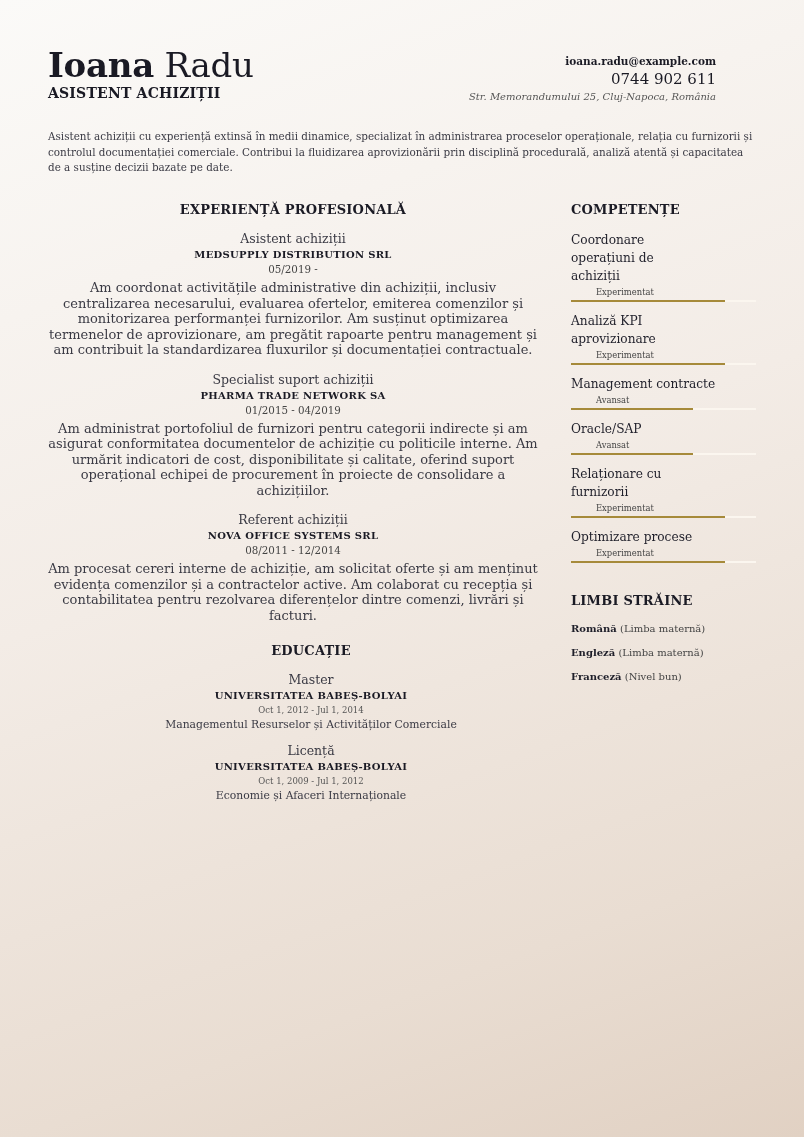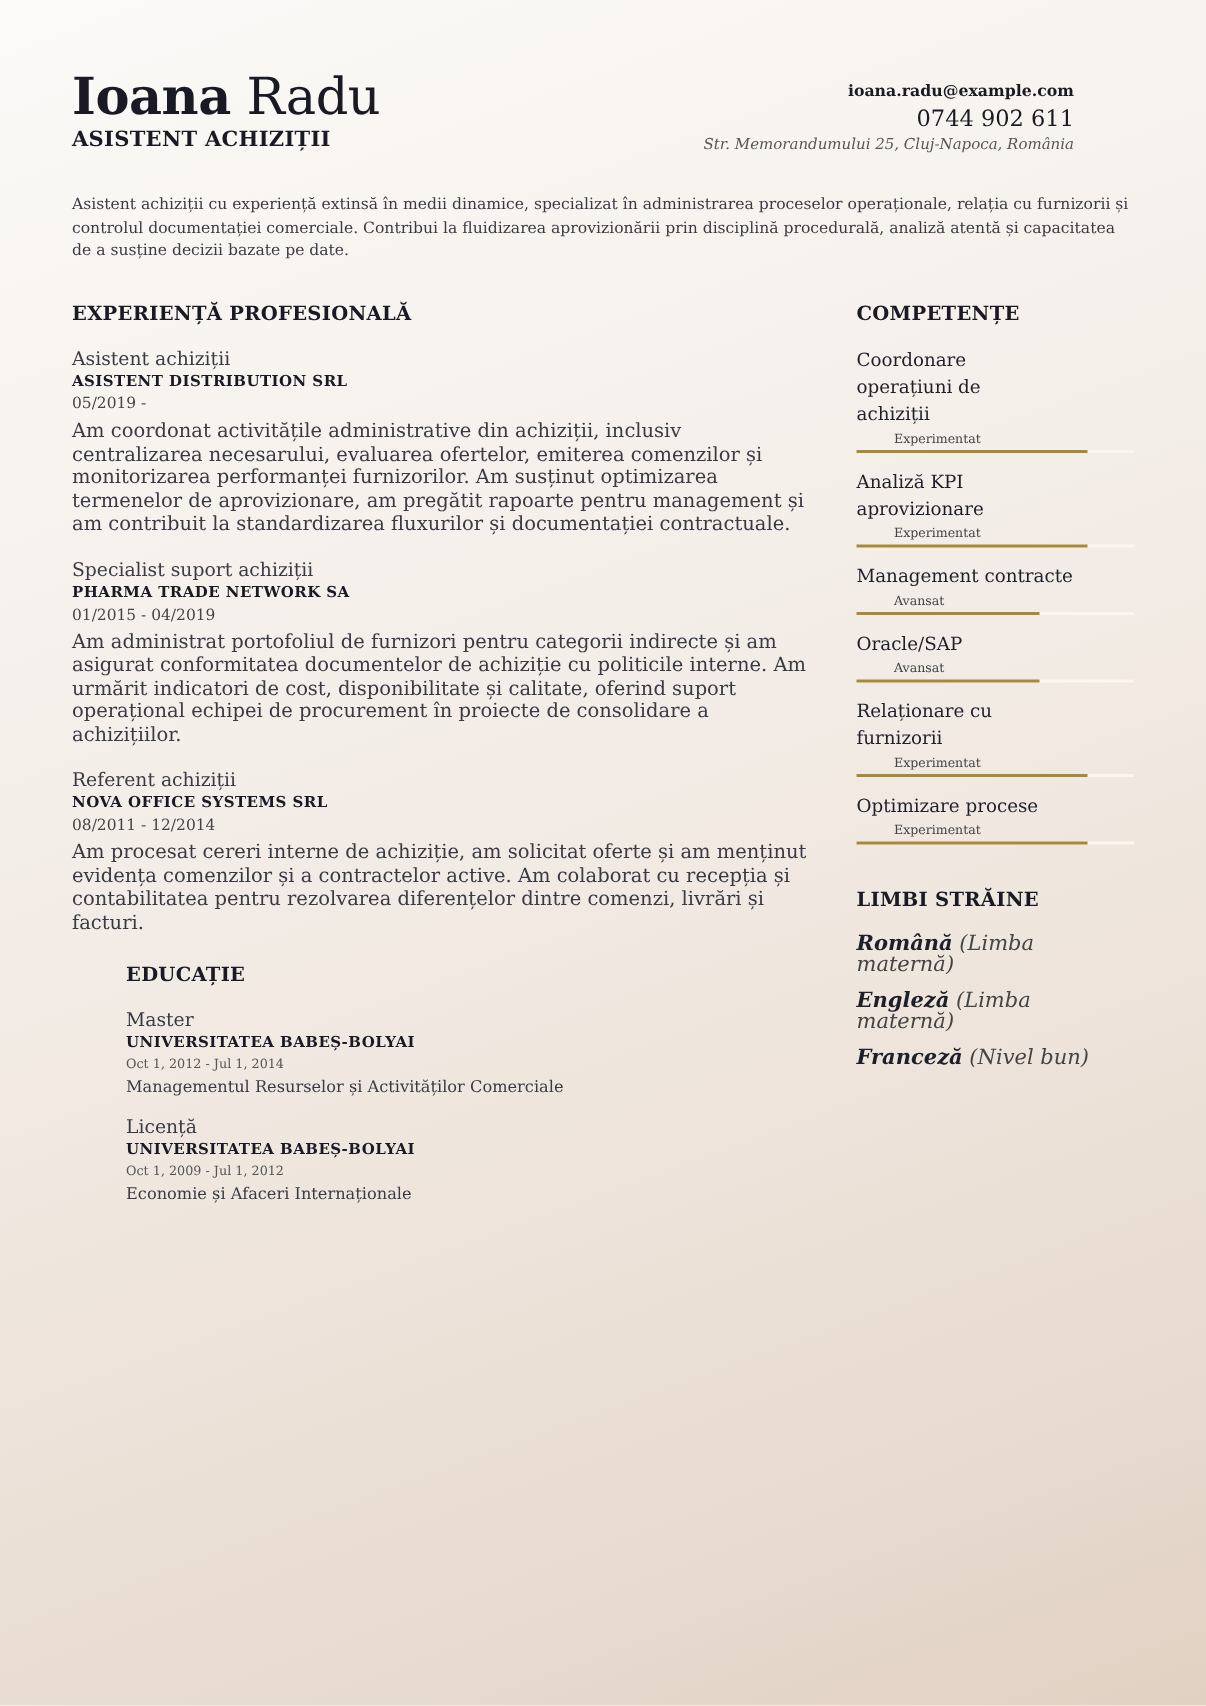--- a/index.html
+++ b/index.html
@@ -13,42 +13,42 @@
   .header { position: absolute; left: 48px; top: 46px; }
   .name { font-size: 34px; line-height: 38px; letter-spacing: -0.3px; }
   .name .first { font-weight: bold; }
   .name .last { font-weight: normal; }
   .job-title { font-size: 14px; font-weight: bold; margin-top: 1px; letter-spacing: 0.2px; }
   .contact { position: absolute; right: 48px; top: 54px; text-align: right; }
   .contact .email { font-size: 10.5px; font-weight: bold; line-height: 15px; }
   .contact .phone { font-size: 15px; line-height: 20px; }
   .contact .address { font-size: 10px; font-style: italic; color: #555; line-height: 16px; }
   .summary { position: absolute; left: 48px; top: 129px; width: 710px; font-size: 10.4px; line-height: 15.5px; color: #3a3a44; }
-  .left { position: absolute; left: 48px; top: 202px; width: 490px; }
+  .left { position: absolute; left: 48px; top: 202px; width: 490px; text-align: center; }
   .right { position: absolute; left: 571px; top: 202px; width: 185px; }
   .section-title { font-size: 13px; font-weight: bold; letter-spacing: 0.2px; margin: 0 0 14px 0; }
   .job { margin-bottom: 14px; }
   .job .role { font-size: 12.5px; color: #3a3a44; line-height: 16px; }
   .job .company { font-size: 10px; font-weight: bold; line-height: 15px; letter-spacing: 0.3px; }
   .job .dates { font-size: 10.3px; color: #444; line-height: 15px; margin-bottom: 3px; }
   .job .desc { font-size: 13px; line-height: 15.5px; color: #3a3a44; }
   .edu-section { margin-top: 20px; margin-left: 36px; }
   .edu { margin-bottom: 11px; }
   .edu .degree { font-size: 12.5px; color: #3a3a44; line-height: 16px; }
   .edu .school { font-size: 10px; font-weight: bold; line-height: 15px; letter-spacing: 0.3px; }
   .edu .dates { font-size: 8.5px; color: #555; line-height: 14px; }
   .edu .field { font-size: 10.8px; color: #3a3a44; line-height: 15px; }
   .skill { position: relative; margin-bottom: 10px; }
   .skill .row { display: flex; justify-content: space-between; align-items: flex-start; flex-direction: column; }
   .skill .sname { font-size: 12.2px; line-height: 18px; width: 122px; color: #1f1f2a; }
   .skill .level { font-size: 8.4px; color: #444; line-height: 12px; padding-top: 1px; white-space: nowrap; margin-left: 25px; }
   .skill .bar { height: 2px; background: #fbf6ef; margin-top: 2px; position: relative; }
   .skill .fill { height: 2px; background: #a68a3a; position: absolute; left: 0; top: 0; }
   .lang-section { margin-top: 30px; }
-  .lang { font-size: 14px; line-height: 14px; margin-bottom: 10px; color: #444; font-style: italic; }
+  .lang { font-size: 10px; line-height: 14px; margin-bottom: 10px; color: #444; }
   .lang .lname { font-weight: bold; color: #1f1f2a; }
 </style>
 </head>
 <body>
 
 <div class="page">
 
   <div class="header">
     <div class="name">
       <span class="first">Ioana</span>
@@ -63,21 +63,21 @@
     <div class="address">Str. Memorandumului 25, Cluj-Napoca, România</div>
   </div>
 
   <div class="summary">Asistent achiziții cu experiență extinsă în medii dinamice, specializat în administrarea proceselor operaționale, relația cu furnizorii și controlul documentației comerciale. Contribui la fluidizarea aprovizionării prin disciplină procedurală, analiză atentă și capacitatea de a susține decizii bazate pe date.</div>
 
   <div class="left">
     <div class="section-title">EXPERIENȚĂ PROFESIONALĂ</div>
 
     <div class="job">
       <div class="role">Asistent achiziții</div>
-      <div class="company">ASISTENT DISTRIBUTION SRL</div>
+      <div class="company">MEDSUPPLY DISTRIBUTION SRL</div>
       <div class="dates">05/2019 -</div>
       <div class="desc">Am coordonat activitățile administrative din achiziții, inclusiv centralizarea necesarului, evaluarea ofertelor, emiterea comenzilor și monitorizarea performanței furnizorilor. Am susținut optimizarea termenelor de aprovizionare, am pregătit rapoarte pentru management și am contribuit la standardizarea fluxurilor și documentației contractuale.</div>
     </div>
 
     <div class="job">
       <div class="role">Specialist suport achiziții</div>
       <div class="company">PHARMA TRADE NETWORK SA</div>
       <div class="dates">01/2015 - 04/2019</div>
       <div class="desc">Am administrat portofoliul de furnizori pentru categorii indirecte și am asigurat conformitatea documentelor de achiziție cu politicile interne. Am urmărit indicatori de cost, disponibilitate și calitate, oferind suport operațional echipei de procurement în proiecte de consolidare a achizițiilor.</div>
     </div>

